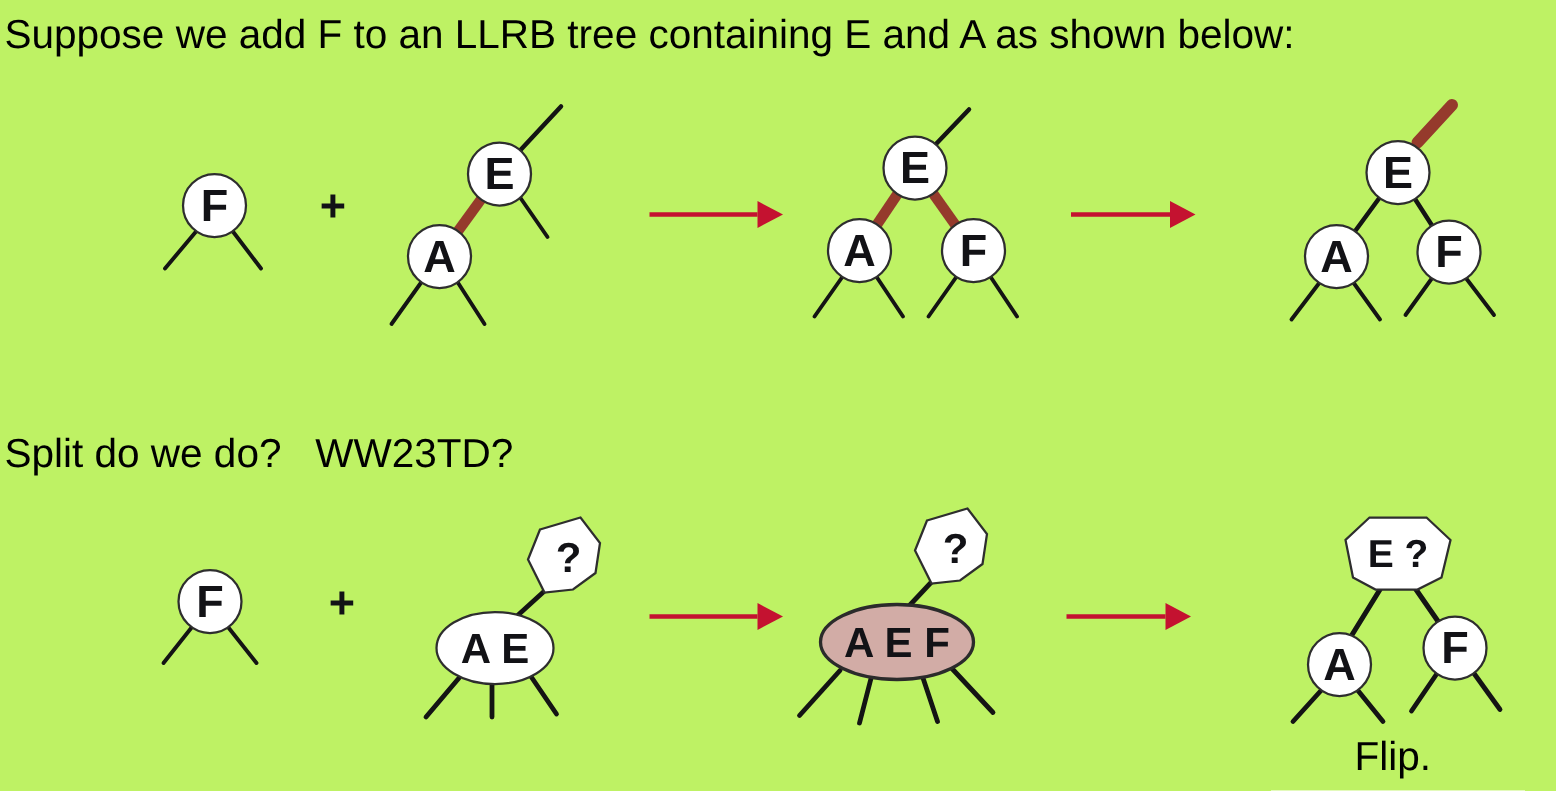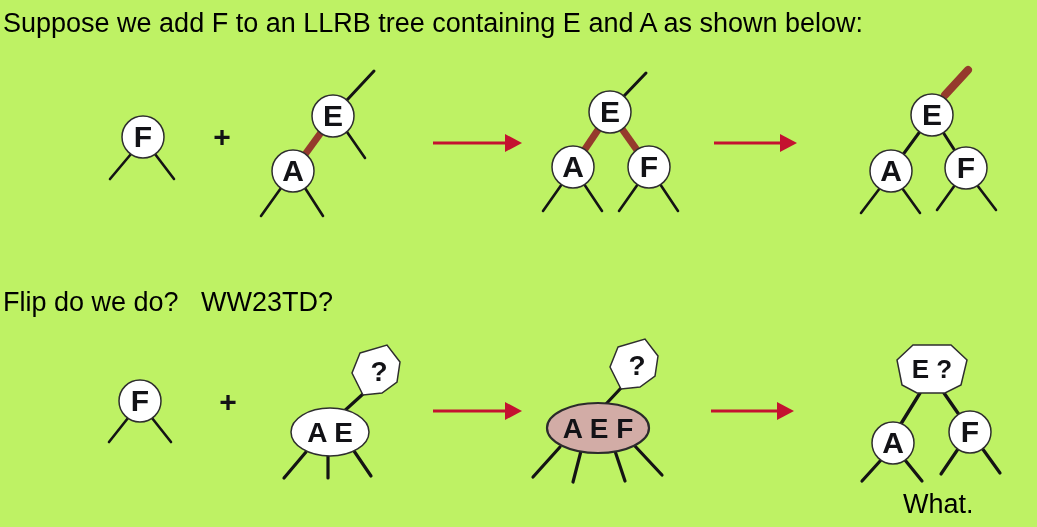--- a/index.html
+++ b/index.html
@@ -51,22 +51,22 @@
   .elbl{font-family:"Liberation Sans",sans-serif;font-size:28px;font-weight:600;fill:var(--ink);text-anchor:middle;}
   .qlbl{font-family:"Liberation Sans",sans-serif;font-size:28px;font-weight:700;fill:var(--ink);text-anchor:middle;}
   .qlbl2{font-family:"Liberation Sans",sans-serif;font-size:26px;font-weight:700;fill:var(--ink);text-anchor:middle;}
 </style>
 </head>
 <body>
 
 <div class="canvas">
 
   <div class="title">Suppose we add F to an LLRB tree containing E and A as shown below:</div>
-  <div class="question">Flip do we do?   WW23TD?</div>
-  <div class="caption cap2">What.</div>
+  <div class="question">Split do we do?   WW23TD?</div>
+  <div class="caption cap2">Flip.</div>
 
   <svg width="1037" height="527" viewBox="0 0 1037 527">
 
     <g>
       <g>
         <line class="nulline" x1="131" y1="154" x2="110" y2="179"></line>
         <line class="nulline" x1="155" y1="154" x2="174" y2="179"></line>
       </g>
       <circle class="node" cx="143" cy="137" r="21"></circle>
       <text class="lbl" x="143" y="147">F</text>

